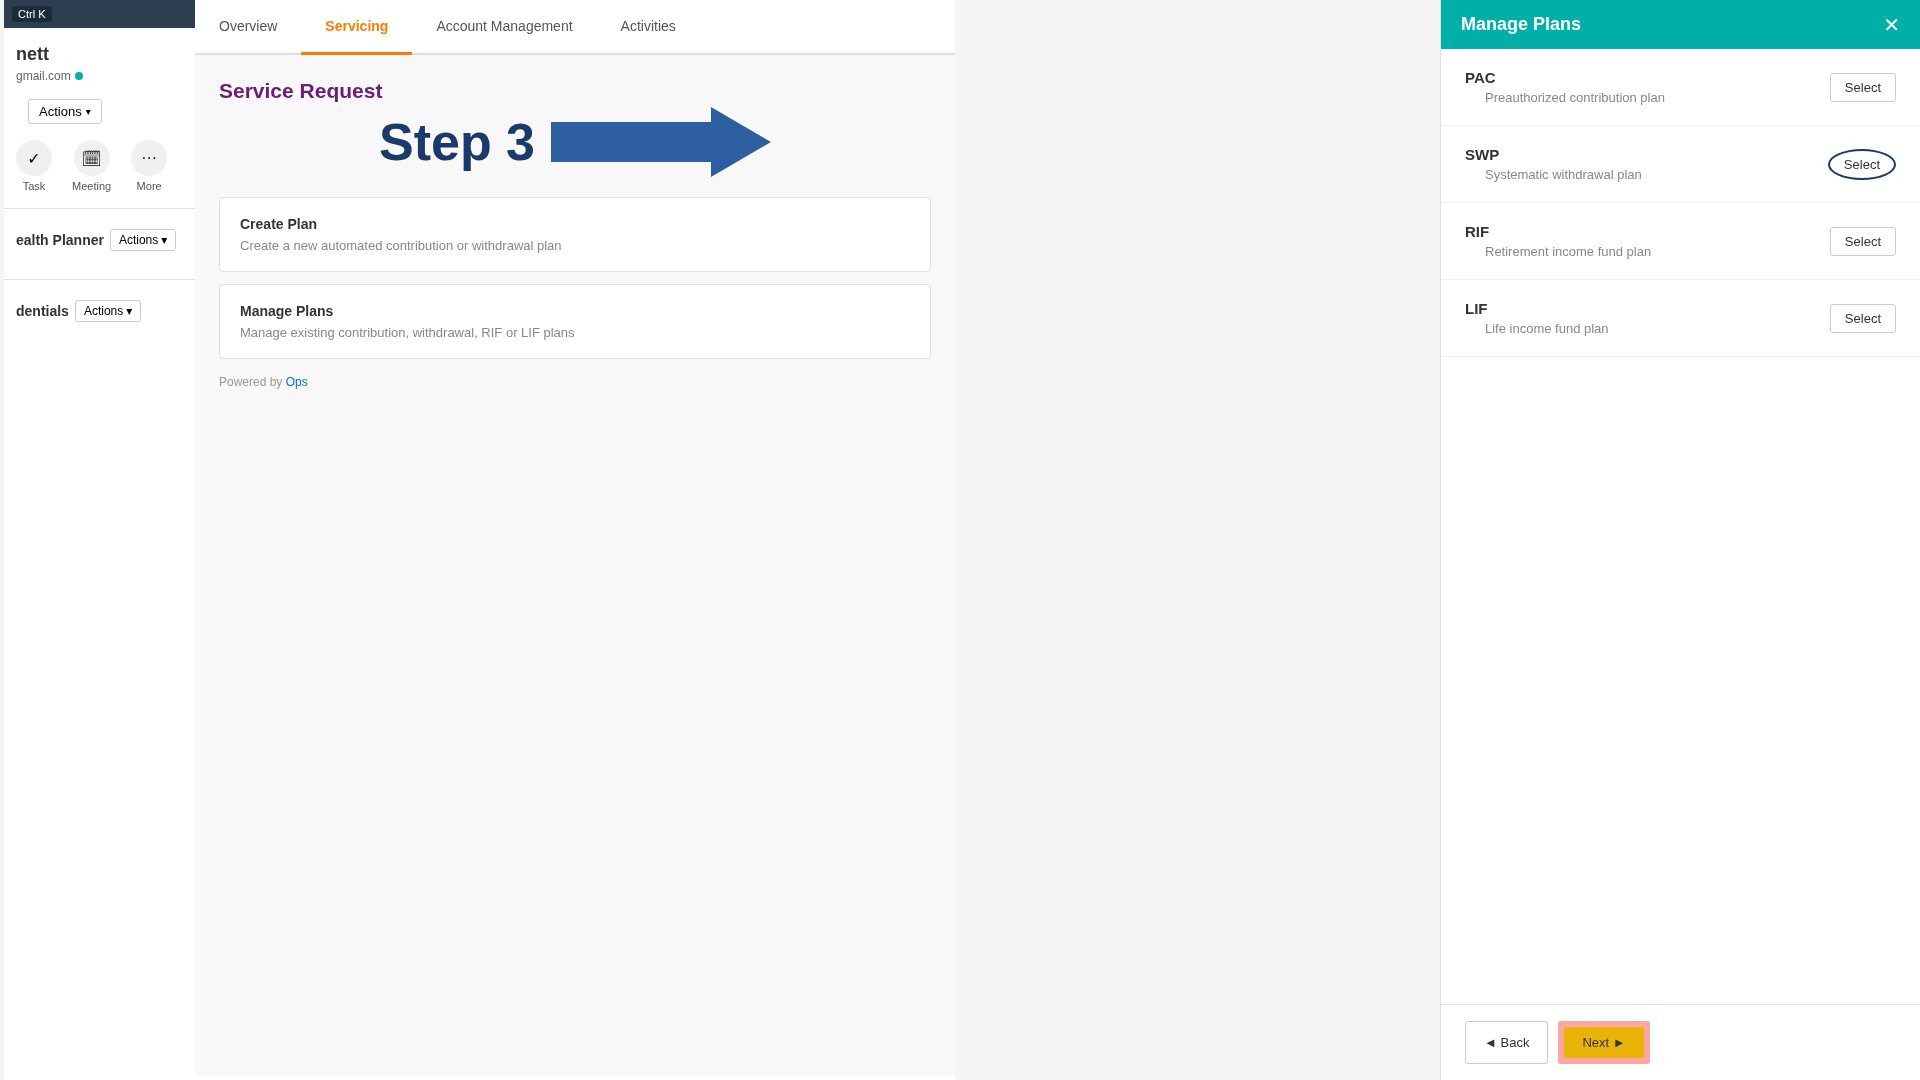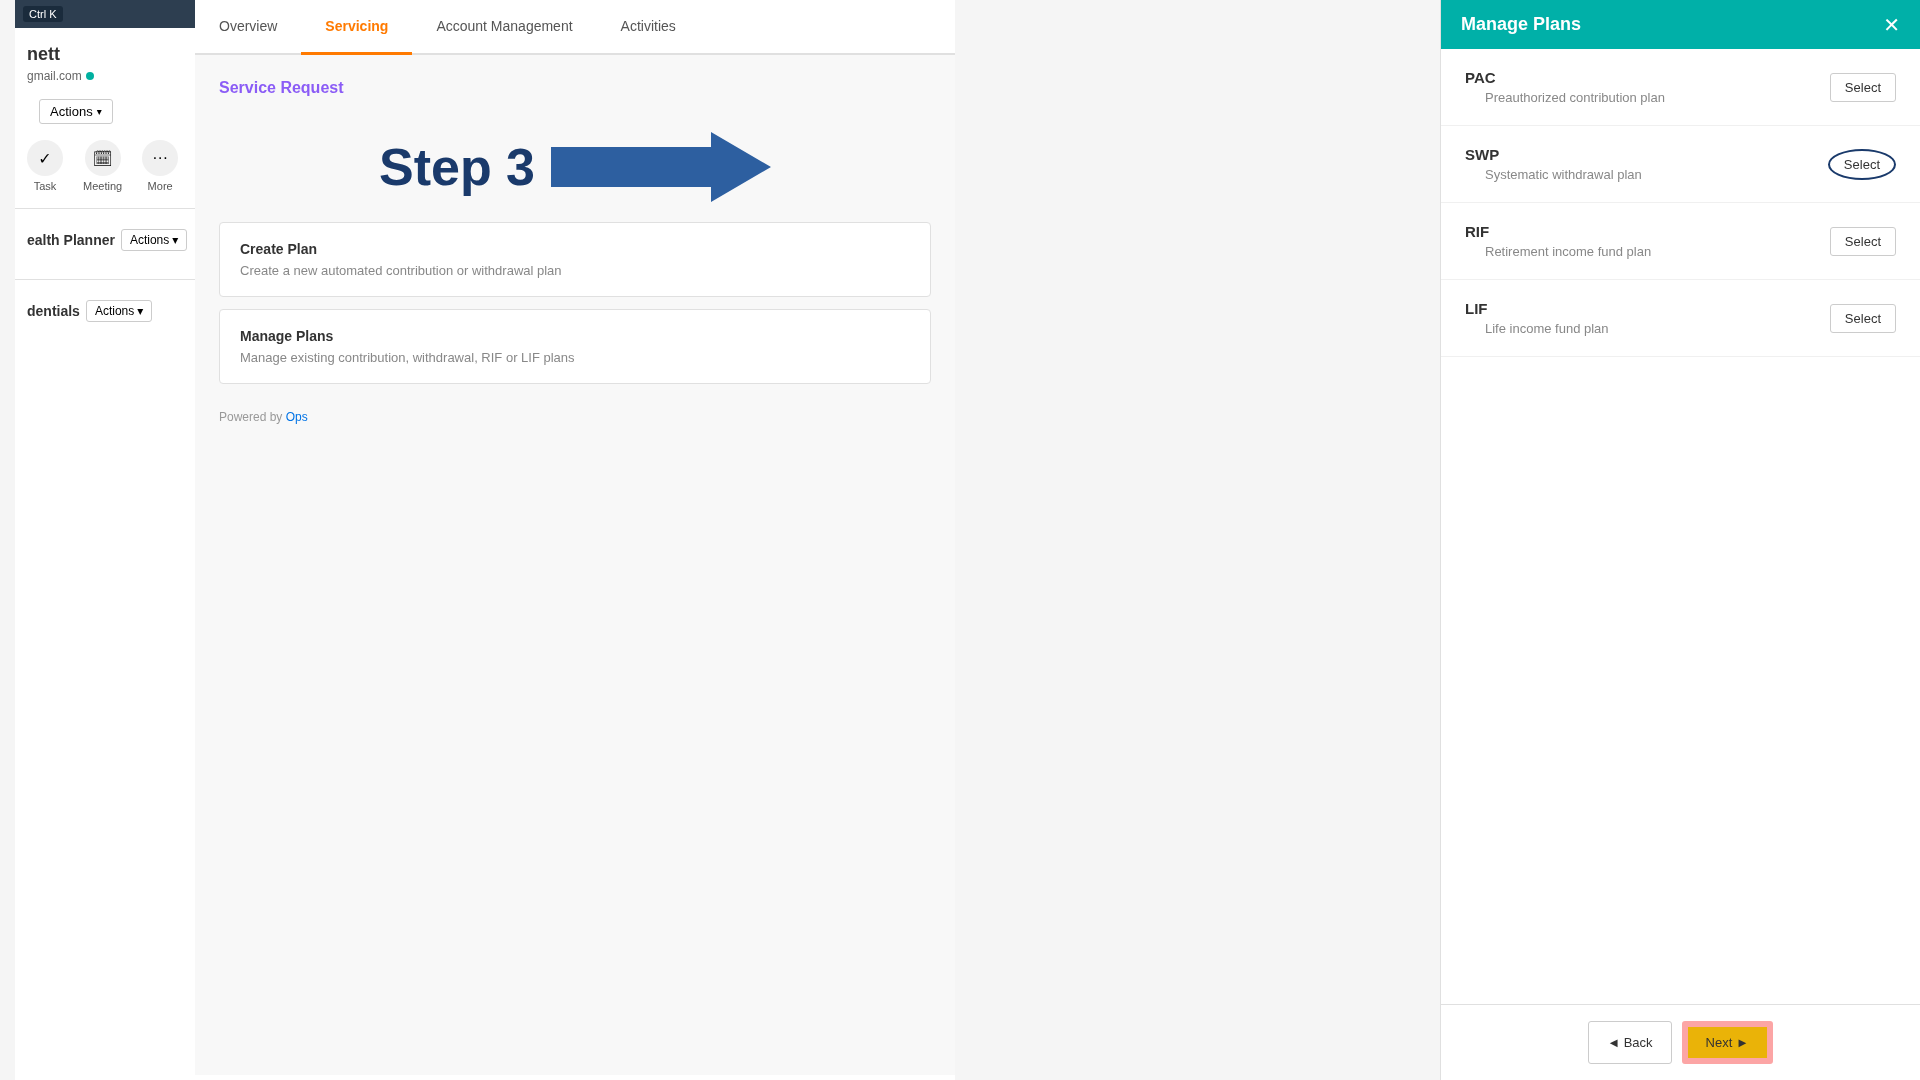--- a/index.html
+++ b/index.html
@@ -1,21 +1,21 @@
 <!DOCTYPE html>
 <html><head>
   <meta charset="utf-8">
   <style>
     * { box-sizing: border-box; margin: 0; padding: 0; }
     body { font-family: -apple-system, BlinkMacSystemFont, 'Segoe UI', Helvetica, Arial, sans-serif; background: #f5f5f5; width: 1920px; height: 1080px; overflow: hidden; position: relative; }
 
     
     .sidebar {
       position: absolute;
-      left: 15px; top: 0;
+      left: 4px; top: 0;
       width: 222px; height: 1080px;
       background: #fff;
       border-right: 1px solid #e0e0e0;
       display: flex;
       flex-direction: column;
     }
     .sidebar-top-bar {
       background: #2d3e50;
       height: 28px;
       display: flex;
@@ -147,24 +147,24 @@
       color: #ff7a00;
       border-bottom-color: #ff7a00;
       font-weight: 600;
     }
     .main-body {
       padding: 24px;
       background: #f8f8f8;
       min-height: calc(100% - 60px);
     }
     .section-title {
-      font-size: 16px;
-      font-weight: 600;
-      color: #8b5cf6;
-      margin-bottom: 35px;
+      font-size: 21px;
+      font-weight: 600;
+      color: #701a75;
+      margin-bottom: 4px;
     }
     .step3-banner {
       display: flex;
       align-items: center;
       justify-content: center;
       margin-bottom: 20px;
     }
     .step3-text {
       font-size: 52px;
       font-weight: 700;
@@ -188,21 +188,21 @@
       color: #333;
       margin-bottom: 6px;
     }
     .card-desc {
       font-size: 13px;
       color: #888;
     }
     .powered-by {
       font-size: 12px;
       color: #999;
-      margin-top: 26px;
+      margin-top: 16px;
     }
     .powered-by a {
       color: #0073e6;
       text-decoration: none;
     }
 
     
     .right-panel {
       position: absolute;
       right: 0; top: 0;
@@ -268,21 +268,21 @@
     }
     .select-btn.highlighted {
       border: 2.5px solid #1a3a6b;
       border-radius: 50%;
       padding: 6px 14px;
       background: #fff;
     }
     .panel-footer {
       padding: 16px 24px;
       display: flex;
-      justify-content: center;
+      justify-content: flex-start;
       gap: 10px;
       border-top: 1px solid #e0e0e0;
       background: #fff;
     }
     .footer-btn {
       padding: 8px 18px;
       border-radius: 3px;
       font-size: 13px;
       cursor: pointer;
     }

